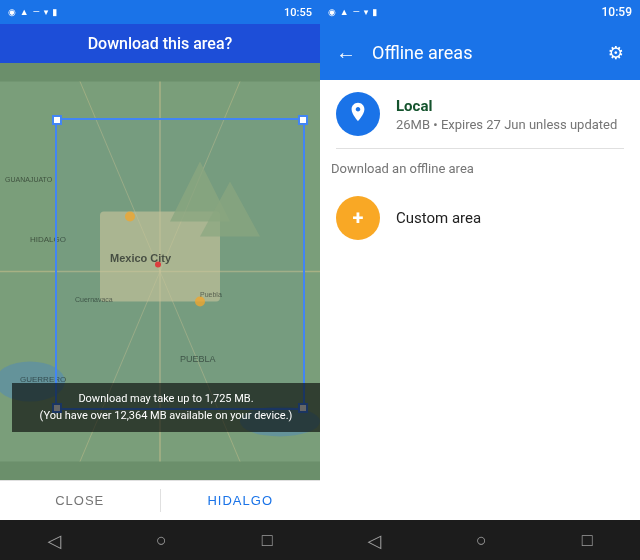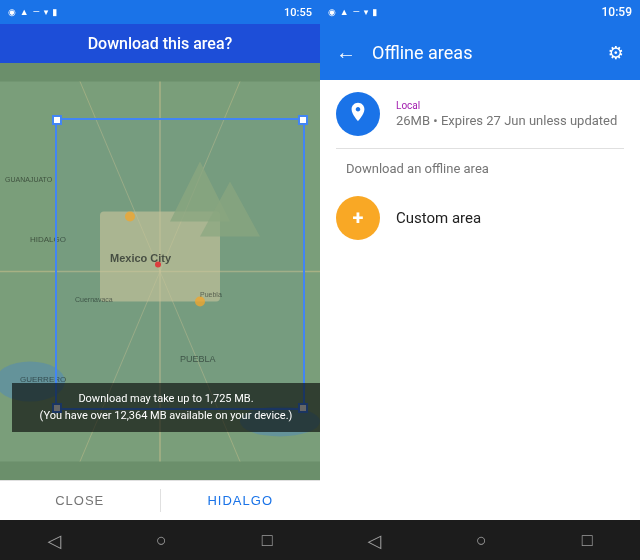--- a/index.html
+++ b/index.html
@@ -226,39 +226,39 @@
       margin-right: 16px;
       flex-shrink: 0;
     }
 
     .local-icon-inner {
       color: white;
       font-size: 20px;
     }
 
     .local-text h3 {
-      font-size: 10px;
-      color: #a21caf;
-      font-weight: 400;
+      font-size: 15px;
+      color: #14532d;
+      font-weight: 700;
     }
 
     .local-text p {
       font-size: 13px;
       color: #757575;
       margin-top: 2px;
     }
 
     .section-divider {
       height: 1px;
       background: #e0e0e0;
       margin: 0 16px;
     }
 
     .section-header {
-      padding: 12px 26px 8px;
+      padding: 12px 11px 8px;
       font-size: 13px;
       color: #757575;
     }
 
     .custom-area-item {
       display: flex;
       align-items: center;
       padding: 12px 16px;
       background: white;
       cursor: pointer;

